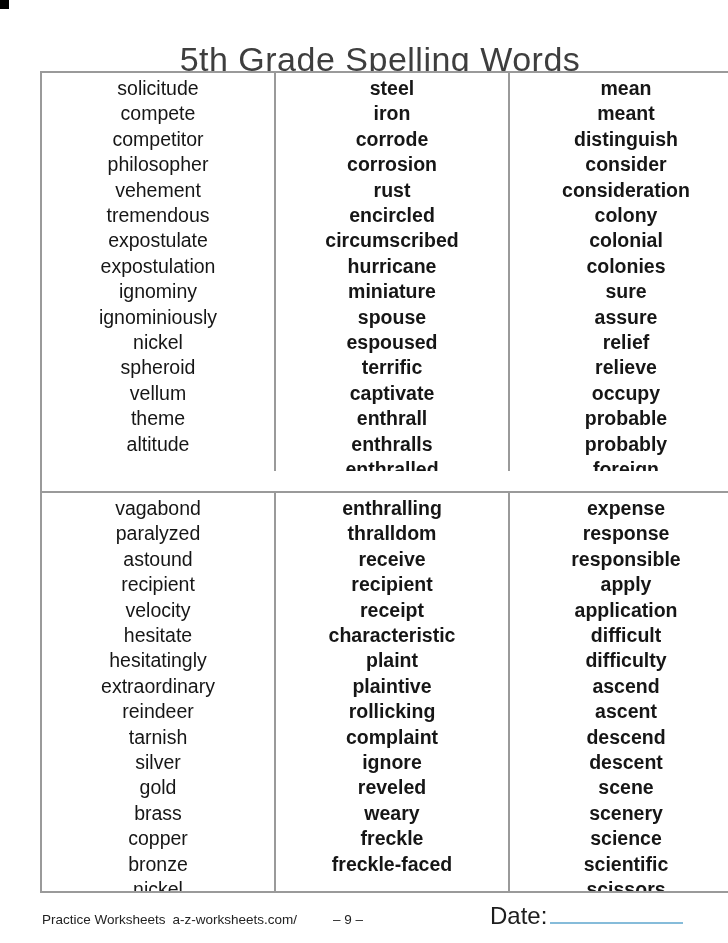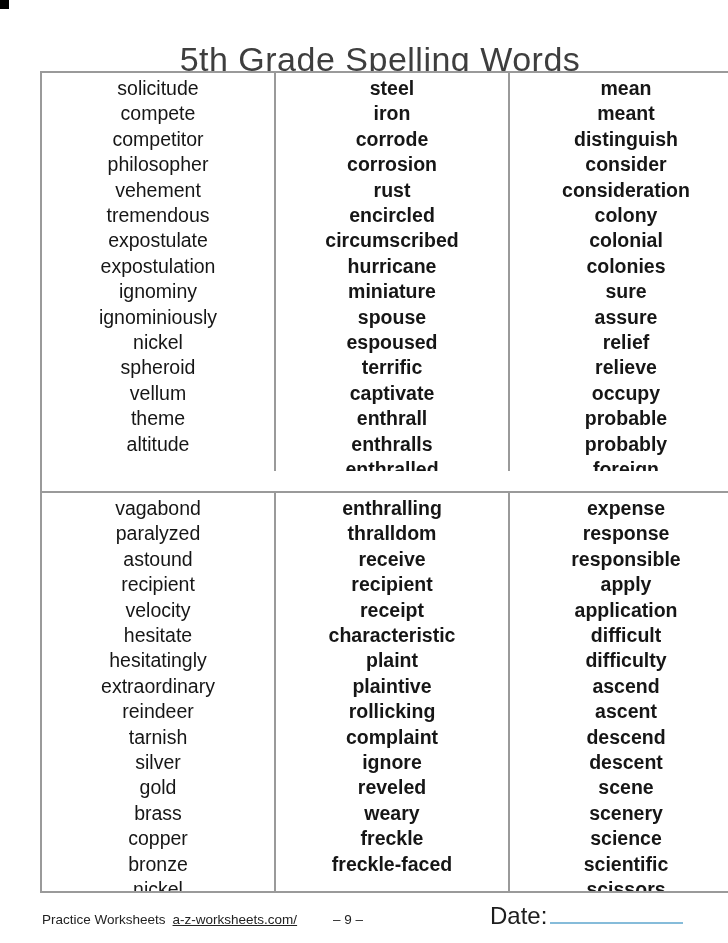--- a/index.html
+++ b/index.html
@@ -44,21 +44,21 @@
     white-space: nowrap;
   }
 
   .footer { position: absolute; left: 42px; top: 901px; width: 646px; height: 36px; }
   .footer-left {
     position: absolute; left: 0; top: 11px;
     font-size: 13.5px; color: #222;
     white-space: nowrap;
   }
   .brand { font-weight: normal; }
-  .site { margin-left: 7px; text-decoration: underline; }
+  .site { margin-left: 7px; }
   .pagenum { margin-left: 36px; }
   .date-group {
     position: absolute; left: 448px; top: 1px;
     font-size: 24px; color: #1d1d1d;
     white-space: nowrap;
   }
   .date-line {
     display: inline-block;
     width: 133px; height: 20px;
     border-bottom: 2px solid #86bcda;

